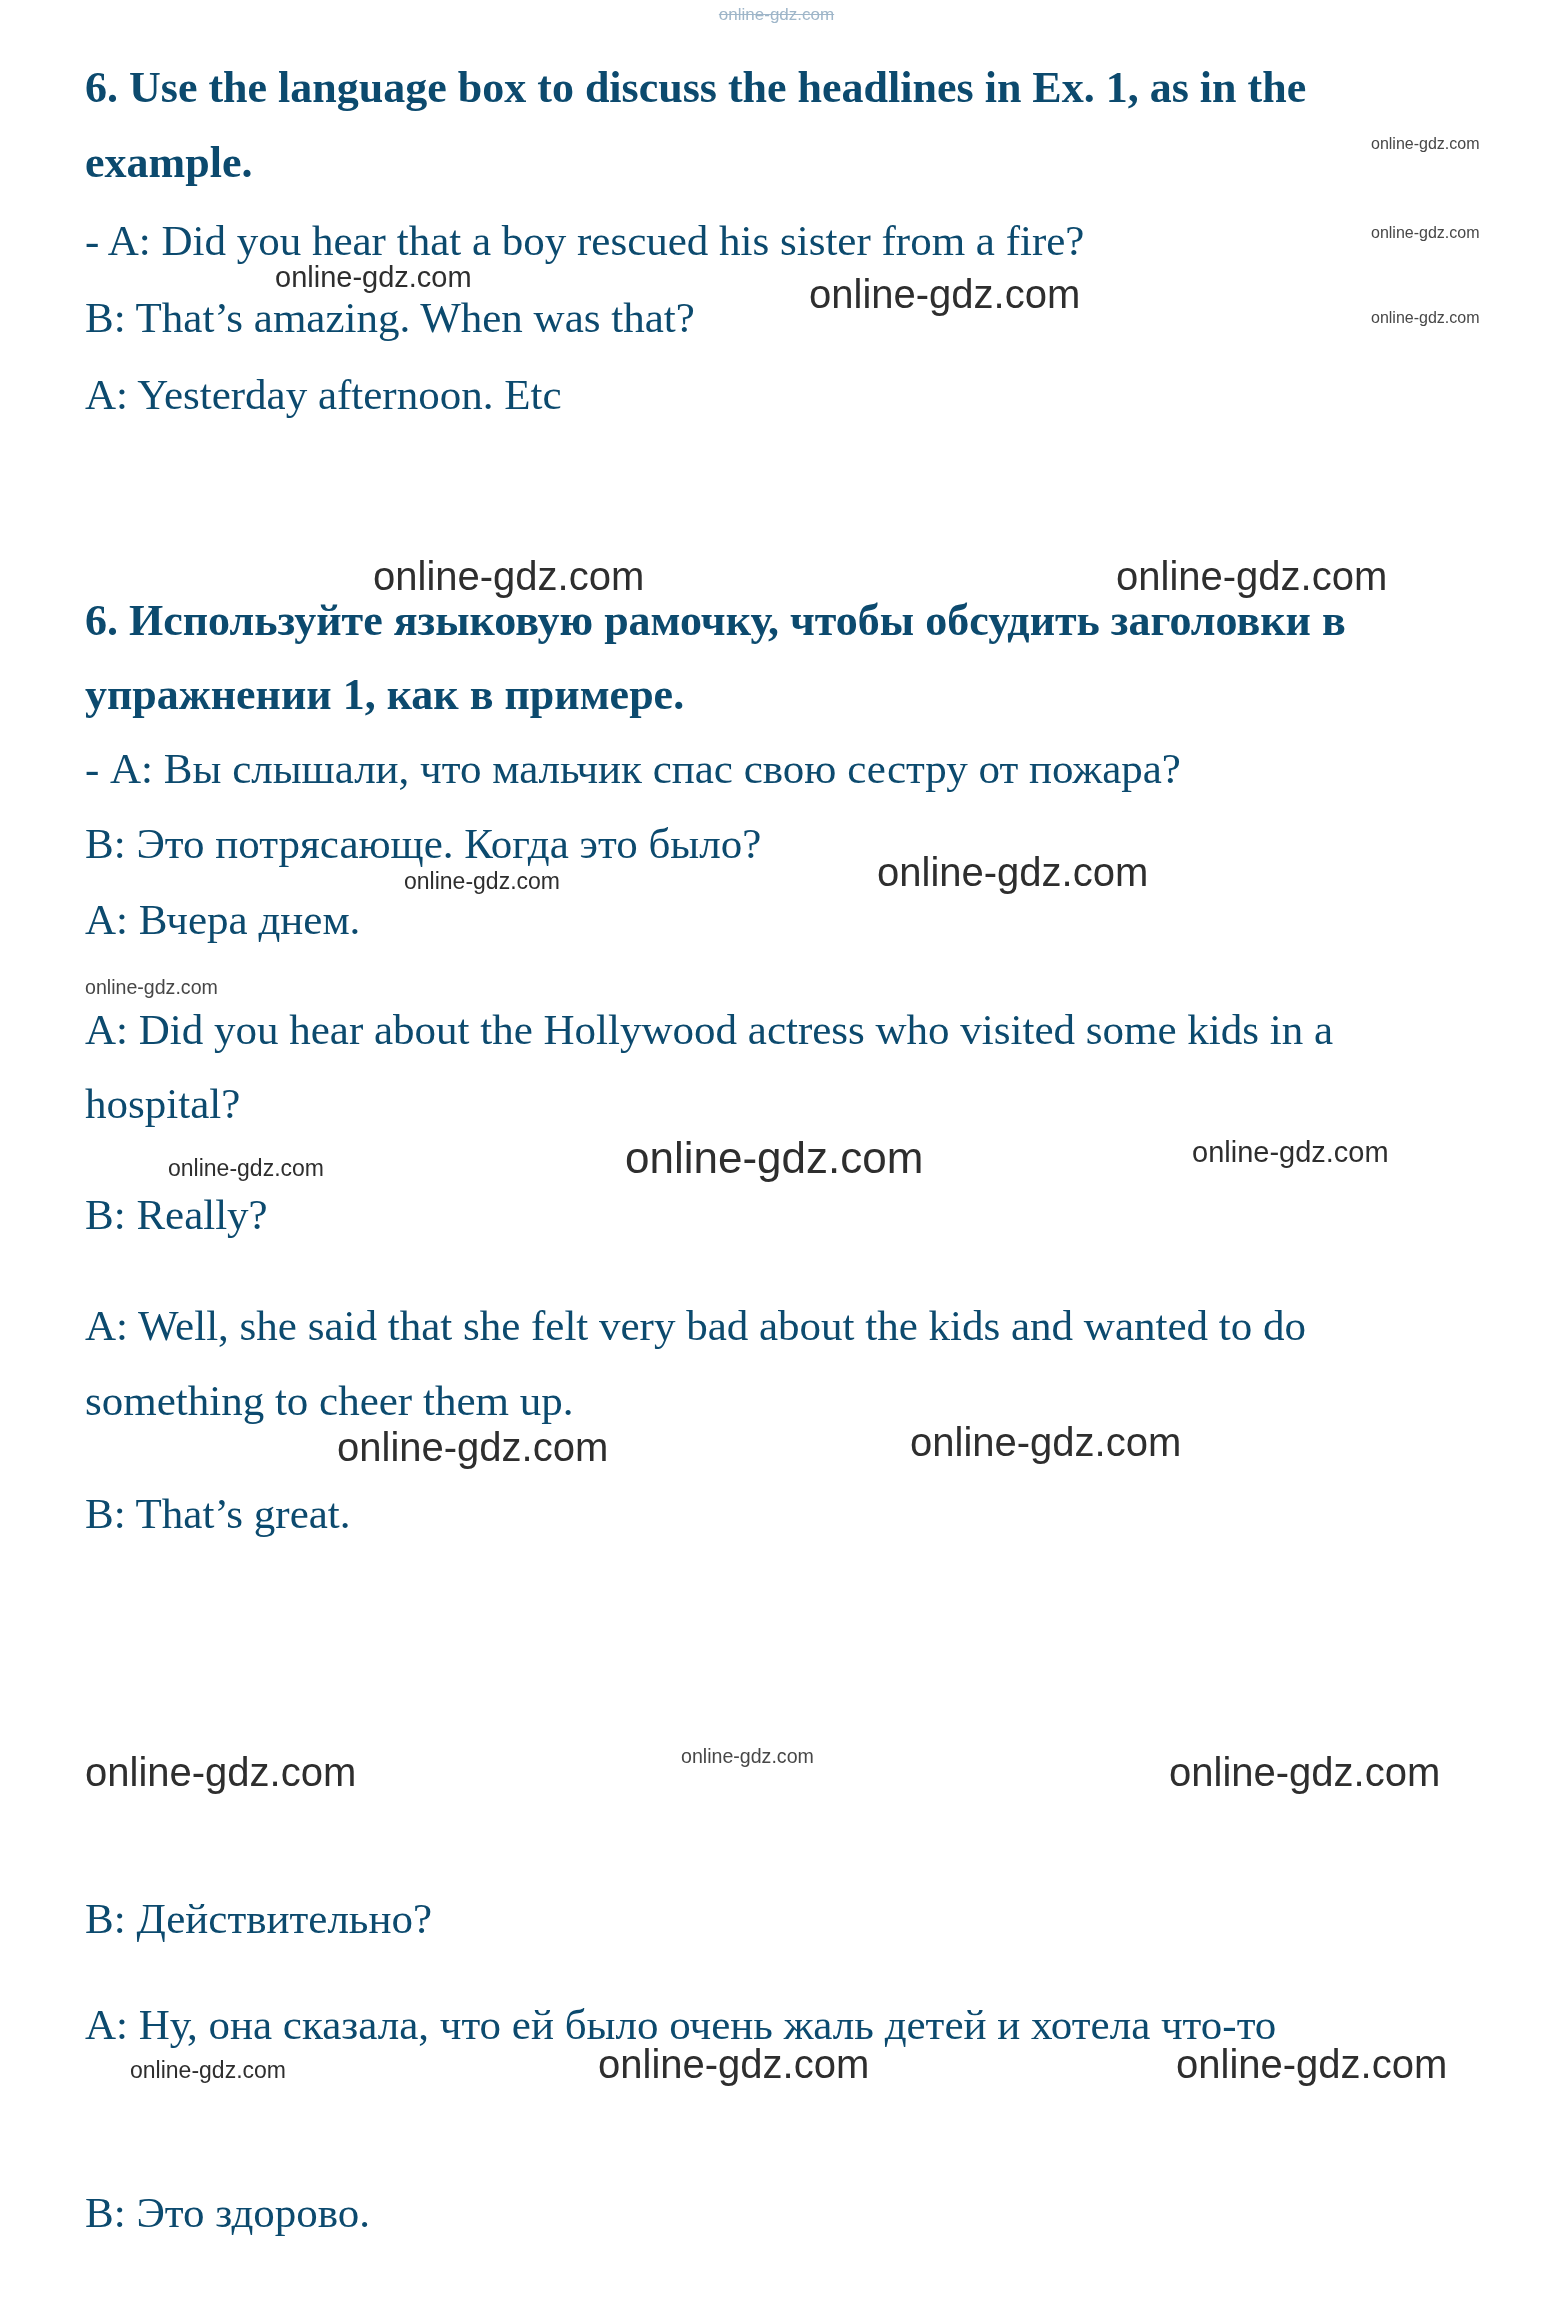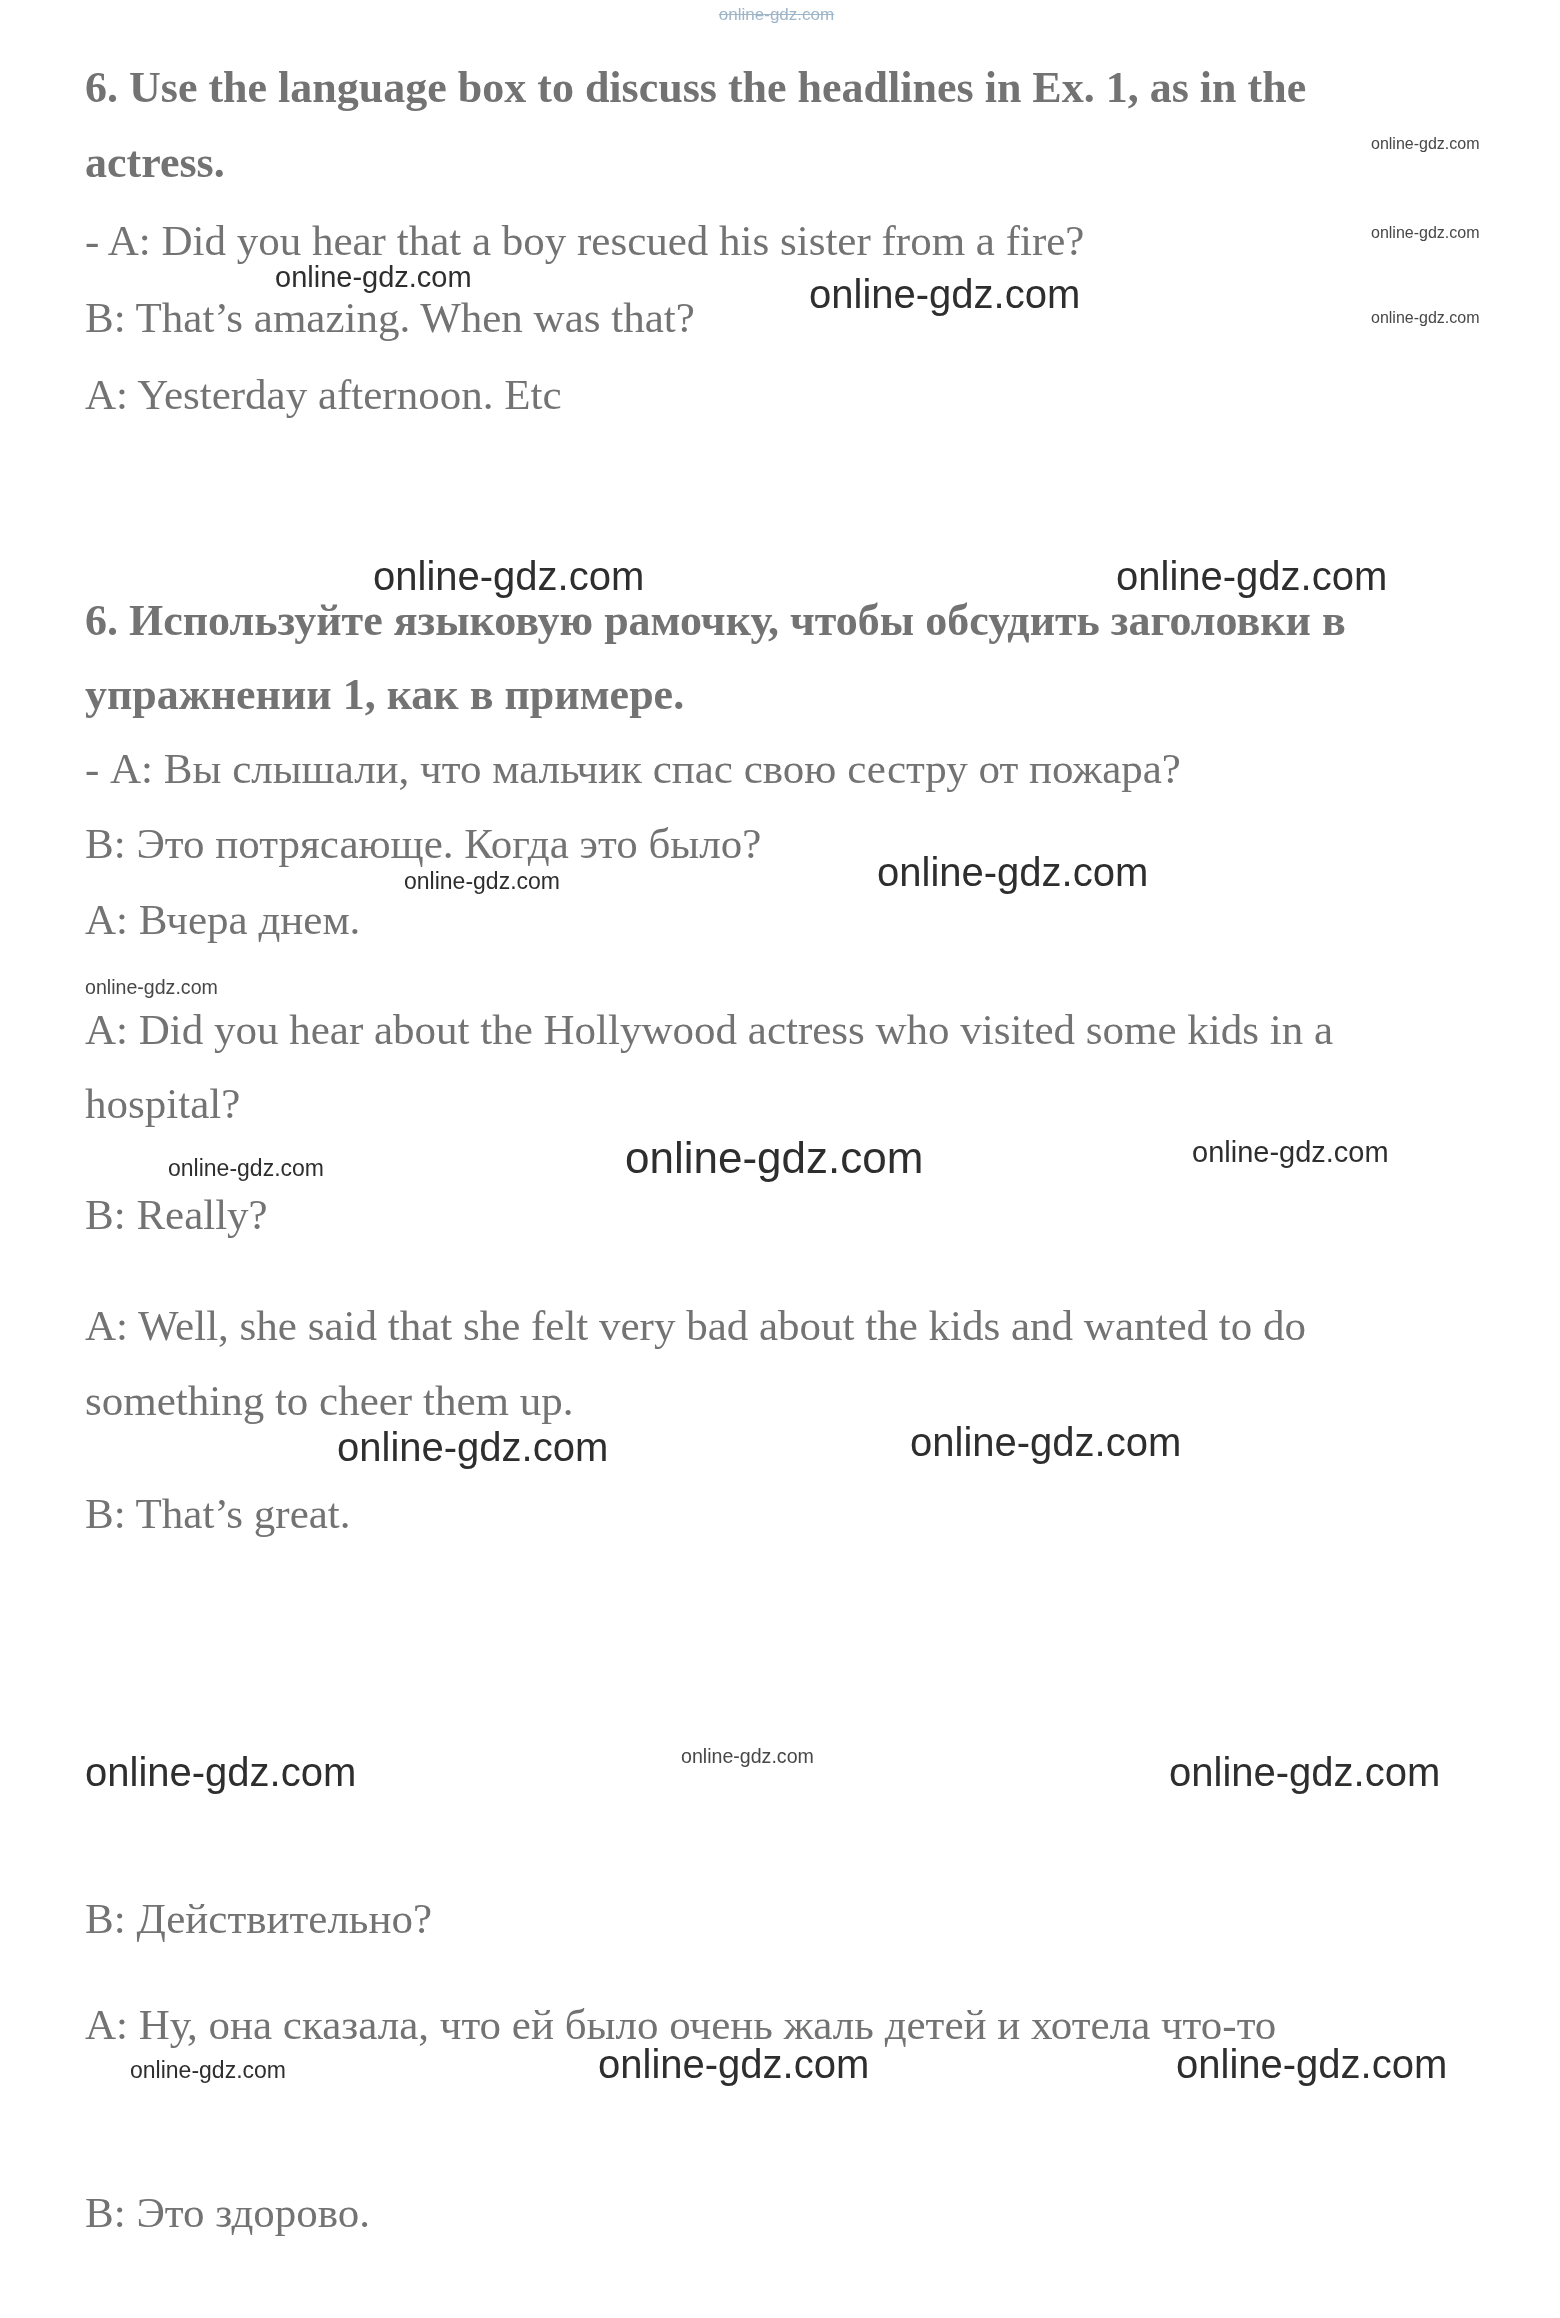--- a/index.html
+++ b/index.html
@@ -9,21 +9,21 @@
     height: 2319px;
     background: #ffffff;
     overflow: hidden;
     font-family: "Liberation Serif", serif;
   }
   .line {
     position: absolute;
     white-space: nowrap;
     font-size: 43px;
     line-height: 1.2;
-    color: #737373;
+    color: #0c4a6e;
   }
   .line.bold {
     font-weight: 700;
     font-size: 44px;
   }
   .wm {
     position: absolute;
     white-space: nowrap;
     font-family: "Liberation Sans", sans-serif;
     color: #2e2e2e;
@@ -46,21 +46,21 @@
 
 <div class="page">
 
   <div class="wm top" style="left:50%; top:5.1px; transform:translateX(-50%);">online-gdz.com</div>
 
   <div class="wm xs" style="left:1371px; top:135px;">online-gdz.com</div>
   <div class="wm xs" style="left:1371px; top:224px;">online-gdz.com</div>
   <div class="wm xs" style="left:1371px; top:309px;">online-gdz.com</div>
 
   <div class="line bold" style="left:85px; top:62px;">6. Use the language box to discuss the headlines in Ex. 1, as in the</div>
-  <div class="line bold" style="left:85px; top:137px;">actress.</div>
+  <div class="line bold" style="left:85px; top:137px;">example.</div>
 
   <div class="line" style="left:85px; top:215px;">- A: Did you hear that a boy rescued his sister from a fire?</div>
   <div class="wm md" style="left:275px; top:261px;">online-gdz.com</div>
   <div class="line" style="left:85px; top:292px;">B: That’s amazing. When was that?</div>
   <div class="wm lg" style="left:809px; top:272px;">online-gdz.com</div>
   <div class="line" style="left:85px; top:369px;">A: Yesterday afternoon. Etc</div>
 
   <div class="wm lg" style="left:373px; top:554px;">online-gdz.com</div>
   <div class="wm lg" style="left:1116px; top:554px;">online-gdz.com</div>
 

